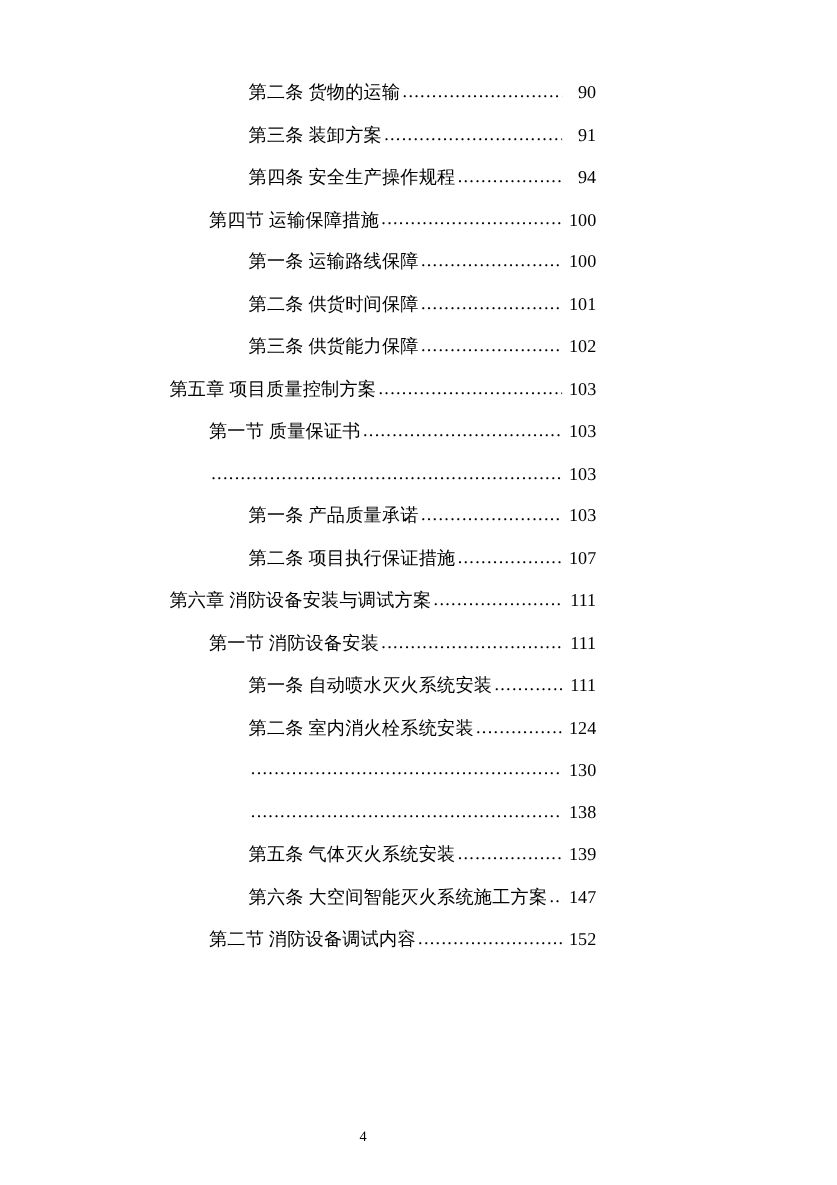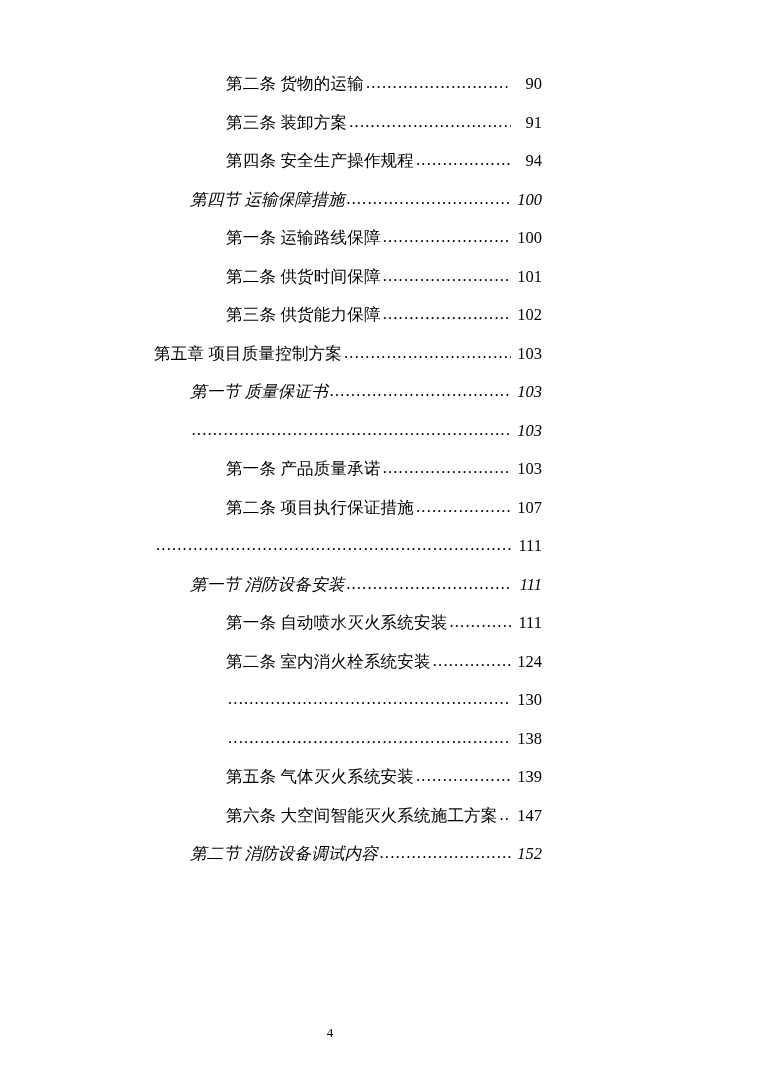--- a/index.html
+++ b/index.html
@@ -50,21 +50,21 @@
     position: relative;
     top: -1px;
   }
   .toc-entry .pageno {
     flex: 0 0 auto;
     text-align: right;
     min-width: 30px;
   }
   
   .lvl-1 { padding-left: 36px; }   
-  .lvl-2 { padding-left: 72px; font-style: italic; }   
+  .lvl-2 { padding-left: 72px; }   
   .lvl-3 { padding-left: 108px; }  
 
   .footer {
     position: absolute;
     left: 0;
     right: 0;
     bottom: 36px;
     text-align: center;
     font-size: 13px;
     font-family: "Liberation Serif", "DejaVu Serif", serif;
@@ -141,20 +141,21 @@
       <span class="pageno">103</span>
     </li>
 
     <li class="toc-entry lvl-3">
       <span class="label">第二条  项目执行保证措施</span>
       <span class="dots">................................................................................................................</span>
       <span class="pageno">107</span>
     </li>
 
     <li class="toc-entry lvl-1">
+      <span class="label">第六章  消防设备安装与调试方案</span>
       <span class="dots">................................................................................................................</span>
       <span class="pageno">111</span>
     </li>
 
     <li class="toc-entry lvl-2">
       <span class="label">第一节  消防设备安装</span>
       <span class="dots">................................................................................................................</span>
       <span class="pageno">111</span>
     </li>
 

